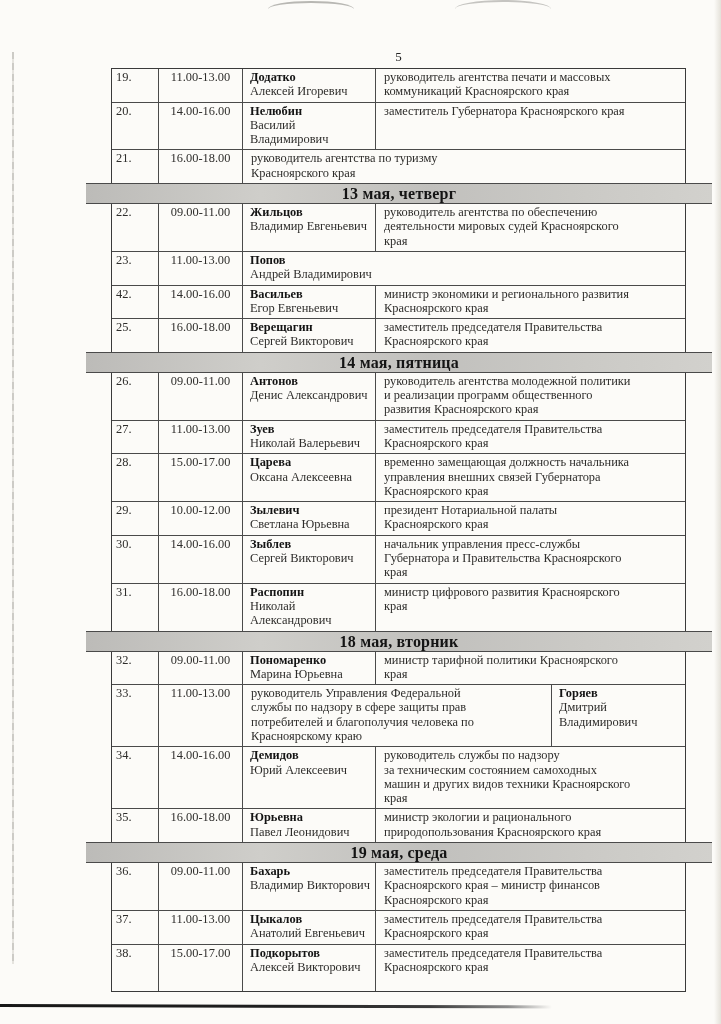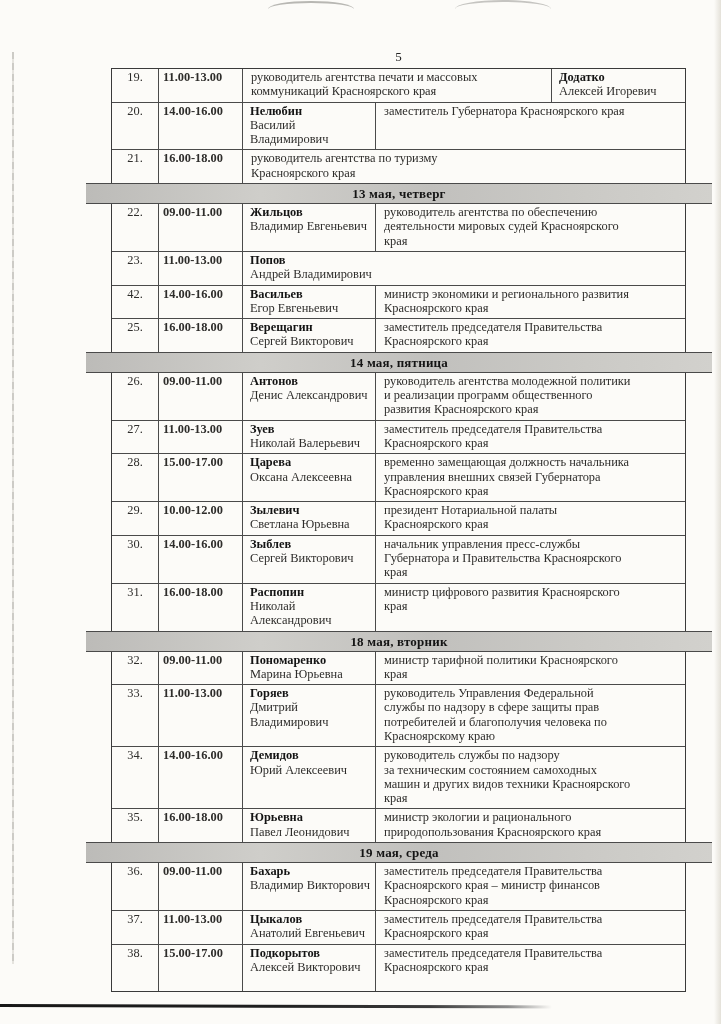--- a/index.html
+++ b/index.html
@@ -59,53 +59,53 @@
   }
   .row:first-child{border-top:none;}
   .row:last-child{min-height:46px;}
   .band + .row{border-top:none;}
   .band{
     height:19px;line-height:19px;
     margin-left:-26px;margin-right:-27px;
     border-top:1px solid var(--border);
     border-bottom:1px solid var(--border);
     background:linear-gradient(90deg,#bcbbb8 0%,#cfceca 28%,#c1c0bd 55%,#cbcac6 80%,#d2d1cd 100%);
-    text-align:center;font-weight:bold;font-size:13px;color:var(--strong);
+    text-align:center;font-weight:bold;font-size:16px;color:var(--strong);
     letter-spacing:.2px;
   }
   .c{box-sizing:border-box;border-right:1px solid var(--border);padding:1px 4px 3px;}
   .c:last-child{border-right:none;}
-  .c-num{width:47px;text-align:center;flex:none;}
-  .c-time{width:84px;text-align:left;flex:none;font-weight:bold;}
+  .c-num{width:47px;flex:none;}
+  .c-time{width:84px;text-align:center;flex:none;}
   .c-name{width:133px;flex:none;padding-left:7px;padding-right:2px;}
   .c-pos{flex:1;padding-left:8px;padding-right:4px;white-space:pre-line;}
   .surname{font-weight:bold;color:var(--strong);}
   .given{color:var(--text);}
 </style>
 </head>
 <body>
 
 <div class="edge-line-left"></div>
 <div class="right-shade"></div>
 <div class="smudge-a"></div>
 <div class="smudge-b"></div>
 <div class="bottom-line"></div>
 
 <div class="page-number">5</div>
 
 <div class="doc-table">
     <div class="row">
     <div class="c c-num">19.</div>
     <div class="c c-time">11.00-13.00</div>
+    <div class="c c-name">
+      <div class="surname">Додатко</div>
+      <div class="given">Алексей Игоревич</div>
+    </div>
     <div class="c c-pos">руководитель агентства печати и массовых
 коммуникаций Красноярского края</div>
-    <div class="c c-name">
-      <div class="surname">Додатко</div>
-      <div class="given">Алексей Игоревич</div>
-    </div>
   </div>
     <div class="row">
     <div class="c c-num">20.</div>
     <div class="c c-time">14.00-16.00</div>
     <div class="c c-name">
       <div class="surname">Нелюбин</div>
       <div class="given">Василий Владимирович</div>
     </div>
     <div class="c c-pos">заместитель Губернатора Красноярского края</div>
   </div>
@@ -232,28 +232,28 @@
     <div class="c c-name">
       <div class="surname">Пономаренко</div>
       <div class="given">Марина Юрьевна</div>
     </div>
     <div class="c c-pos">министр тарифной политики Красноярского
 края</div>
   </div>
     <div class="row">
     <div class="c c-num">33.</div>
     <div class="c c-time">11.00-13.00</div>
-    <div class="c c-name">
-      <div class="surname">Горяев</div>
-      <div class="given">Дмитрий Владимирович</div>
-    </div>
     <div class="c c-pos">руководитель Управления Федеральной
 службы по надзору в сфере защиты прав
 потребителей и благополучия человека по
 Красноярскому краю</div>
+    <div class="c c-name">
+      <div class="surname">Горяев</div>
+      <div class="given">Дмитрий Владимирович</div>
+    </div>
   </div>
     <div class="row">
     <div class="c c-num">34.</div>
     <div class="c c-time">14.00-16.00</div>
     <div class="c c-name">
       <div class="surname">Демидов</div>
       <div class="given">Юрий Алексеевич</div>
     </div>
     <div class="c c-pos">руководитель службы по надзору
 за техническим состоянием самоходных

